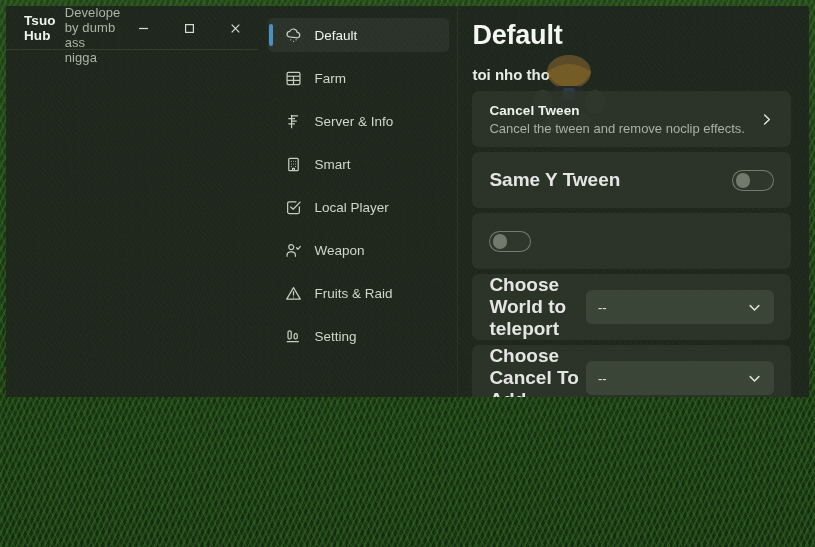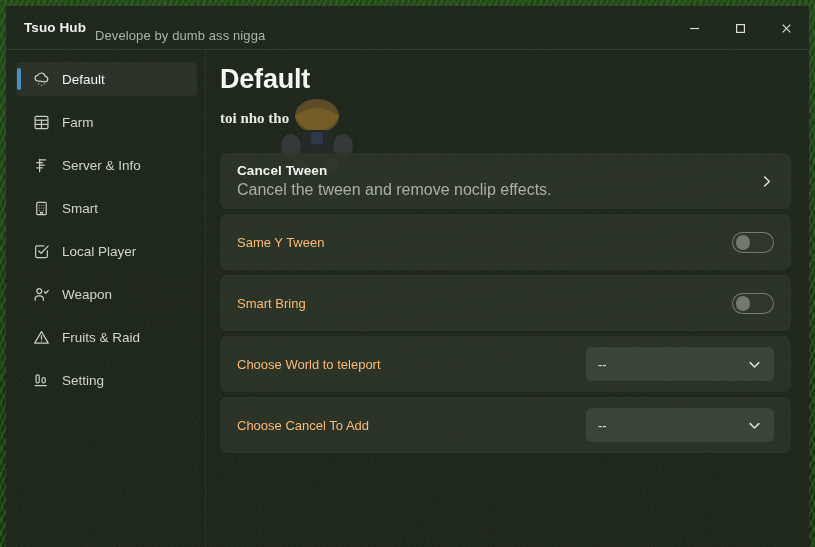--- a/index.html
+++ b/index.html
@@ -26,25 +26,25 @@
       repeating-linear-gradient(90deg,  rgba(30,78,22,.28) 0 3px, rgba(12,38,10,0) 3px 7px),
       linear-gradient(#24411c, #1a3214 55%, #162b11);
   }
 
   
   #window {
     position: absolute;
     left: 6px;
     top: 6px;
     width: 803px;
-    height: 541px;
+    height: 391px;
     background: rgba(30,38,28,.965);
     overflow: hidden;
     display: flex;
-    flex-direction: column;
+    flex-direction: row;
   }
   #window::before {
     content: "";
     position: absolute;
     inset: 0;
     pointer-events: none;
     background:
       repeating-linear-gradient(112deg, rgba(255,255,255,.012) 0 1px, rgba(0,0,0,.016) 1px 3px),
       repeating-linear-gradient(48deg, rgba(255,255,255,.01) 0 1px, rgba(0,0,0,.014) 1px 4px);
   }
@@ -163,22 +163,21 @@
     font-size: 27px;
     font-weight: bold;
     color: #f4f7f2;
     letter-spacing: -.2px;
   }
   #page-subtitle {
     font-size: 15px;
     font-weight: bold;
     color: #e7ece4;
     margin-top: 15px;
-    margin-bottom: 26px;
-    font-family: Liberation Serif, serif;
+    margin-bottom: 8px;
   }
 
   #cards { position: relative; z-index: 1; }
 
   .card {
     background: rgba(46,55,43,.80);
     border-radius: 7px;
     margin-bottom: 5px;
     padding: 0 17px;
     min-height: 48px;
@@ -188,29 +187,29 @@
   .card.tall { min-height: 56px; }
 
   .card-texts { flex: 1 1 auto; min-width: 0; }
   .card-title {
     font-size: 13.5px;
     font-weight: bold;
     color: #f0f4ee;
     letter-spacing: .1px;
   }
   .card-desc {
-    font-size: 16px;
+    font-size: 13px;
     color: #a9b1a4;
     margin-top: 3px;
   }
   .card-label {
     flex: 1 1 auto;
-    font-size: 13px;
-    font-weight: normal;
-    color: #fdba74;
+    font-size: 19px;
+    font-weight: bold;
+    color: #e5e5e5;
   }
   .chev-right { color: #dde3d9; display: flex; }
 
   
   .toggle {
     width: 42px;
     height: 21px;
     border-radius: 11px;
     border: 1px solid rgba(210,220,205,.42);
     background: rgba(255,255,255,.02);
@@ -413,21 +412,20 @@
         </div>
 
         <div class="card tall">
           <div class="card-label">Same Y Tween</div>
           <div class="toggle">
             <div class="knob"></div>
           </div>
         </div>
 
         <div class="card tall">
-          <div class="card-label">Smart Bring</div>
           <div class="toggle">
             <div class="knob"></div>
           </div>
         </div>
 
         <div class="card tall">
           <div class="card-label">Choose World to teleport</div>
           <div class="dropdown">
             <span class="dd-value">--</span>
             <span class="dd-chev">

